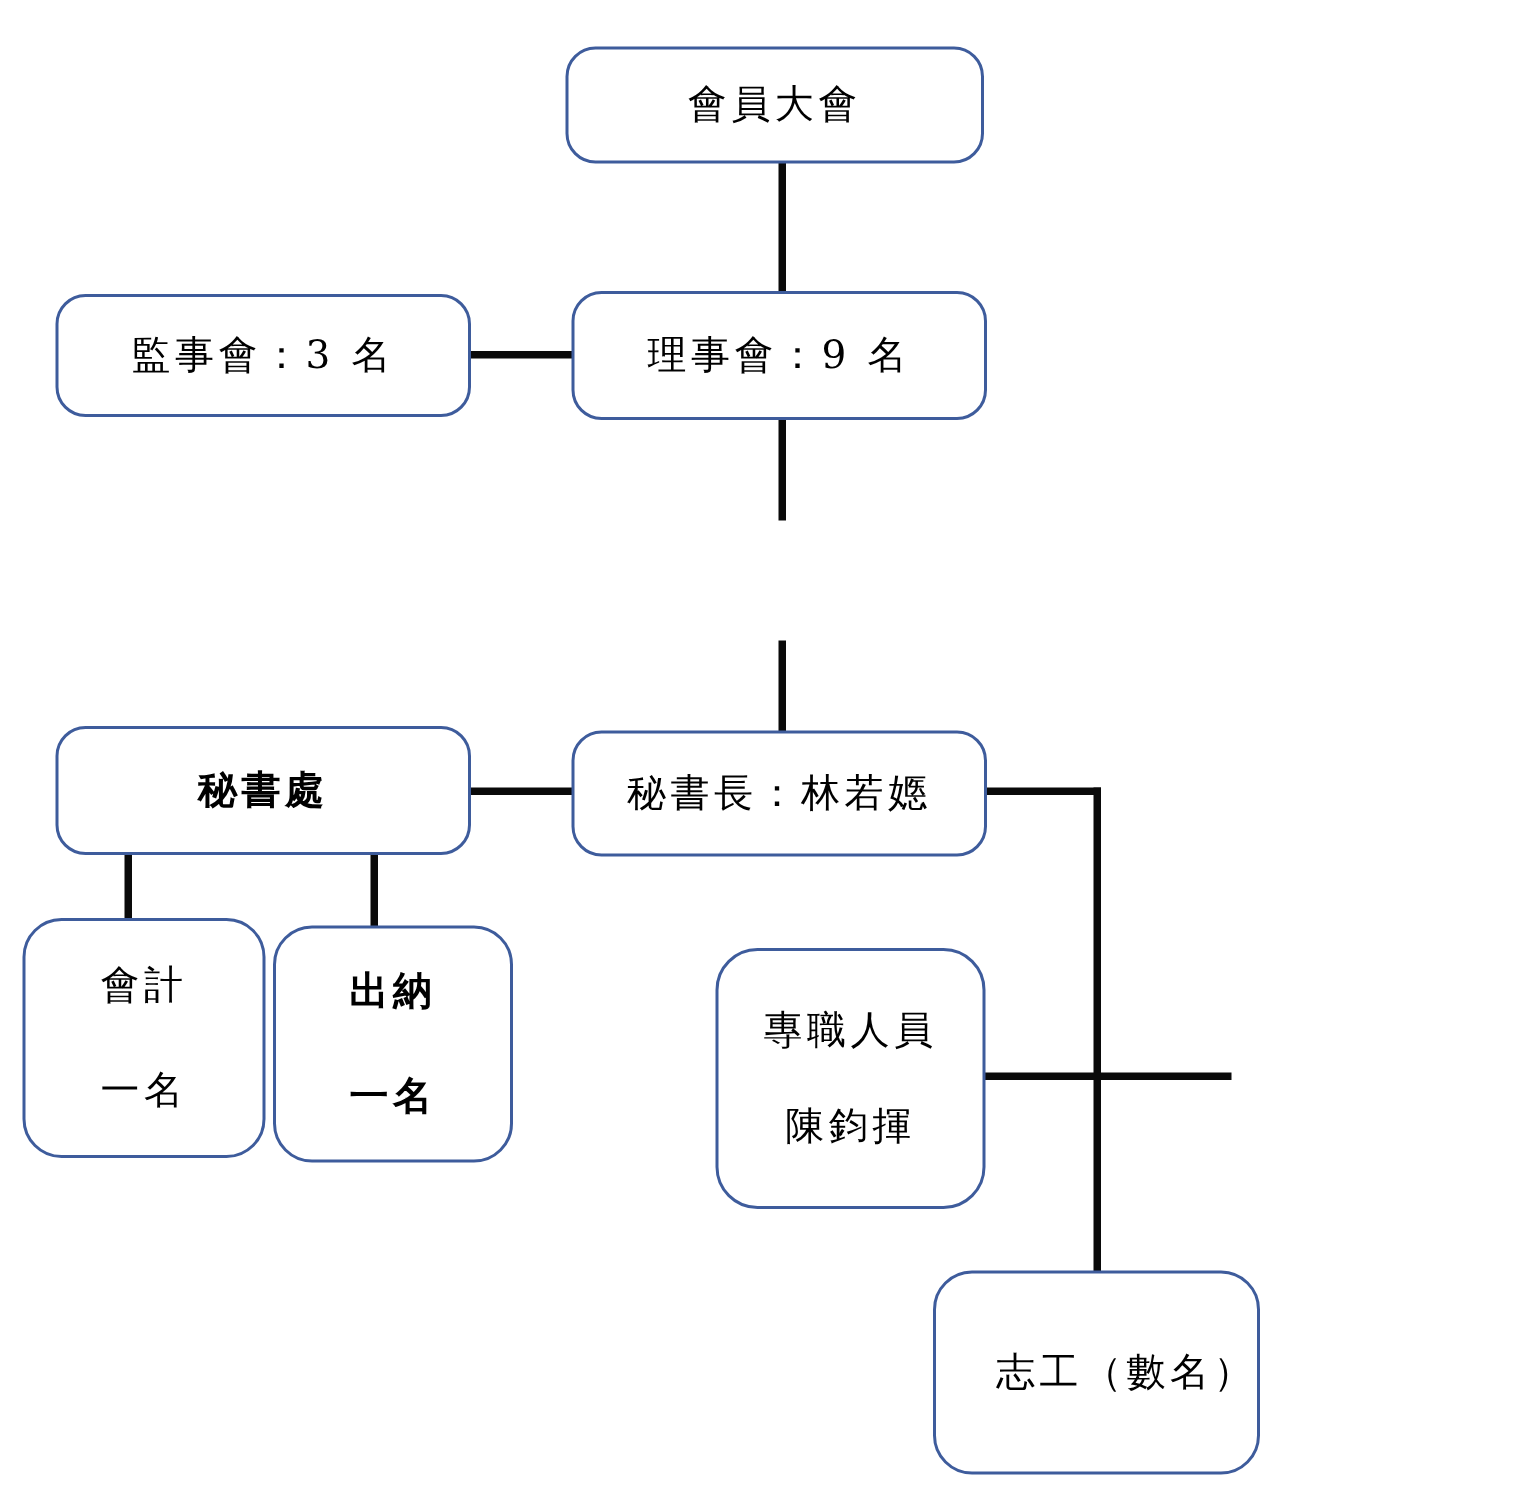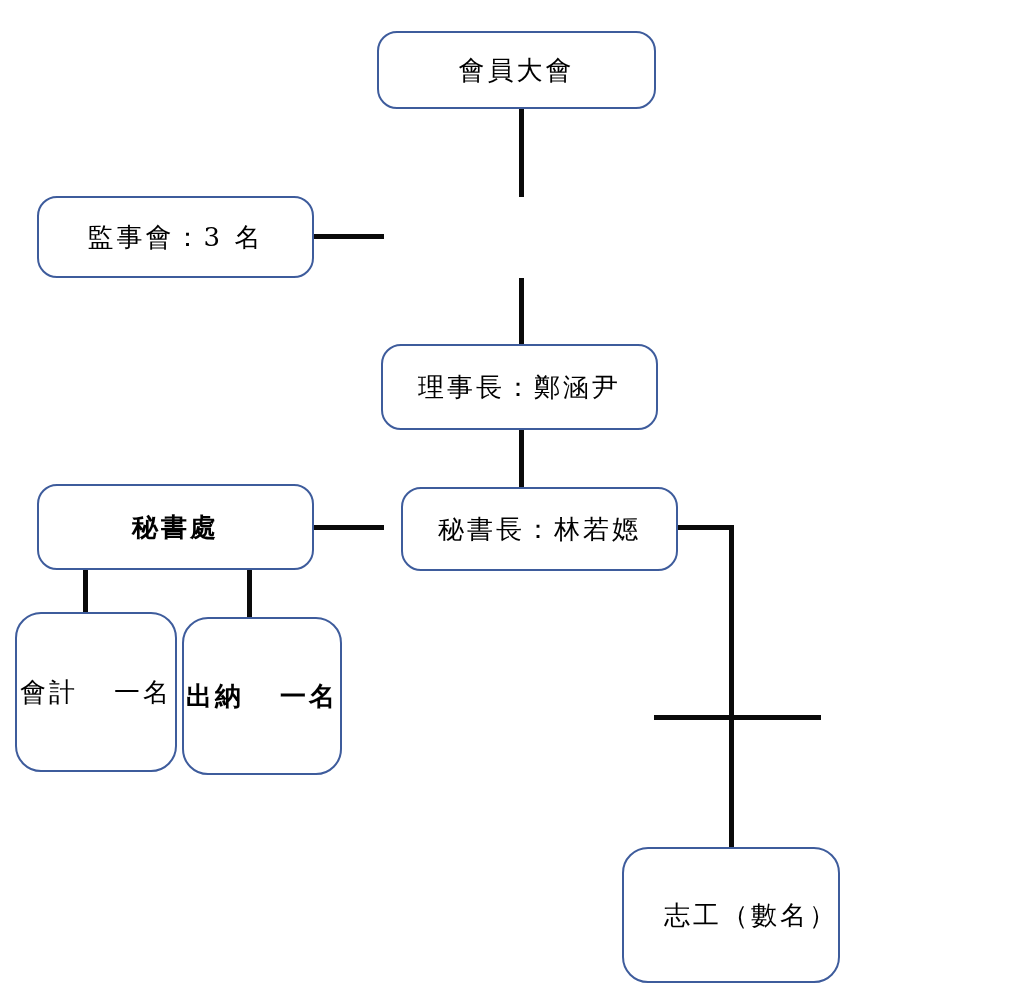--- a/index.html
+++ b/index.html
@@ -21,21 +21,21 @@
     box-sizing: border-box;
     background: #ffffff;
     border: 2.5px solid #3e5c9c;
     border-radius: 20px;
     display: flex;
     align-items: center;
     justify-content: center;
     z-index: 2;
   }
   .node.two {
-    flex-direction: row;
+    flex-direction: column;
   }
   .label {
     color: #000000;
     font-size: 26px;
     letter-spacing: 3px;
     white-space: nowrap;
     line-height: 34px;
     text-align: center;
   }
   .conn {
@@ -61,42 +61,46 @@
   <div class="conn" style="left:247px;top:567px;width:5px;height:55px;"></div>
 
   <div class="node" style="left:377px;top:31px;width:279px;height:78px;">
     <span class="label">會員大會</span>
   </div>
 
   <div class="node" style="left:37px;top:196px;width:277px;height:82px;">
     <span class="label">監事會：3 名</span>
   </div>
 
+  <div class="node" style="left:381px;top:194px;width:277px;height:86px;">
+    <span class="label">理事會：9 名</span>
+  </div>
 
-  <div class="node" style="left:381px;top:344px;width:277px;height:86px;">
-    <span class="label">理事長：鄭涵尹</span>
-  </div>
 
   <div class="node" style="left:37px;top:484px;width:277px;height:86px;font-weight:bold;">
     <span class="label">秘書處</span>
   </div>
 
-  <div class="node" style="left:381px;top:487px;width:277px;height:84px;margin-left:20px;">
+  <div class="node" style="left:381px;top:487px;width:277px;height:84px;">
     <span class="label">秘書長：林若嫕</span>
   </div>
 
   <div class="node two" style="left:15px;top:612px;width:162px;height:160px;gap:36px;border-radius:26px;">
     <span class="label">會計</span>
     <span class="label">一名</span>
   </div>
 
   <div class="node two" style="left:182px;top:617px;width:160px;height:158px;gap:36px;border-radius:26px;font-weight:bold;">
     <span class="label">出納</span>
     <span class="label">一名</span>
   </div>
 
+  <div class="node two" style="left:477px;top:632px;width:180px;height:174px;gap:30px;border-radius:28px;">
+    <span class="label">專職人員</span>
+    <span class="label">陳鈞揮</span>
+  </div>
 
 
   <div class="node" style="left:622px;top:847px;width:218px;height:136px;border-radius:26px;justify-content:flex-end;">
     <span class="label">志工（數名）</span>
   </div>
 
 </div>
 
 </body></html>

